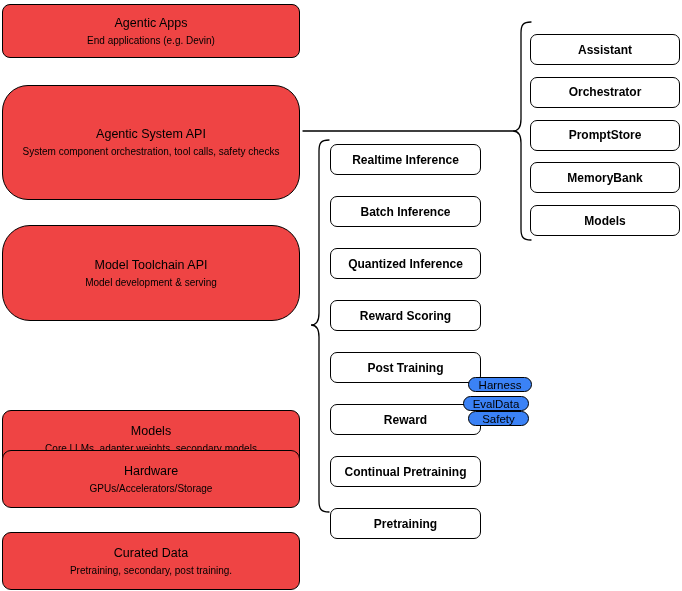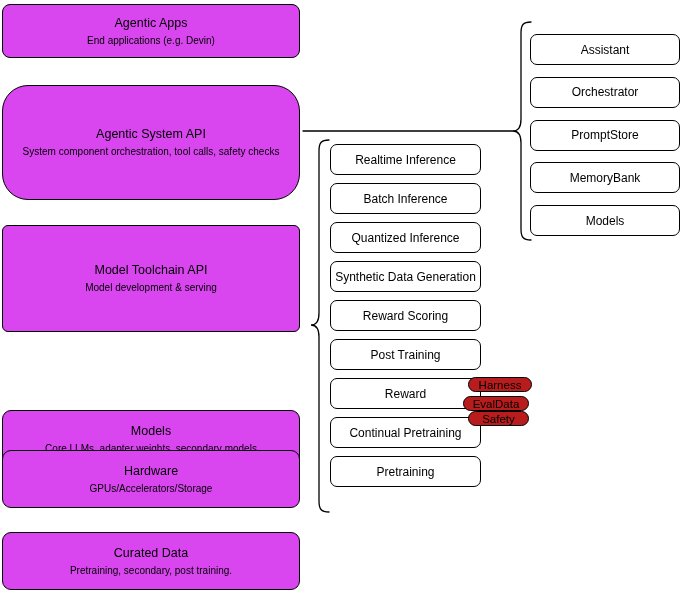--- a/index.html
+++ b/index.html
@@ -29,65 +29,66 @@
     stroke-linecap: round;
   }
 
   
   .left-stack { position: absolute; left: 2px; top: 0; width: 298px; height: 591px; }
   .lbox {
     position: absolute;
     left: 0;
     width: 298px;
     box-sizing: border-box;
-    background: #d946ef;
+    background: #ef4444;
     border: 1px solid #000000;
     display: flex;
     flex-direction: column;
     align-items: center;
     justify-content: center;
     text-align: center;
   }
   .left-stack div.lbox:nth-of-type(1) { top: 4px;   height: 54px;  border-radius: 8px; }
   .left-stack div.lbox:nth-of-type(2) { top: 85px;  height: 115px; border-radius: 26px; }
-  .left-stack div.lbox:nth-of-type(3) { top: 225px; height: 107px; border-radius: 6px; }
+  .left-stack div.lbox:nth-of-type(3) { top: 225px; height: 96px; border-radius: 28px; }
   .left-stack div.lbox:nth-of-type(4) { top: 372px; height: 58px;  border-radius: 9px; margin-top: 38px; }
   .left-stack div.lbox:nth-of-type(5) { top: 450px; height: 58px;  border-radius: 9px; }
   .left-stack div.lbox:nth-of-type(6) { top: 532px; height: 58px;  border-radius: 9px; }
   .ltitle { font-size: 12.5px; line-height: 15px; }
   .lsub   { font-size: 10px;   line-height: 12px; margin-top: 4px; }
 
   
   .stack {
     position: absolute;
     display: flex;
     flex-direction: column;
   }
-  .mid-stack   { left: 330px; top: 144px; width: 151px; gap: 8px; }
+  .mid-stack   { left: 330px; top: 144px; width: 151px; gap: 21px; }
   .right-stack { left: 530px; top: 34px;  width: 150px; gap: 11.75px; }
   .sbox {
     box-sizing: border-box;
     height: 31px;
     width: 100%;
     background: #ffffff;
     border: 1px solid #000000;
     border-radius: 7px;
     display: flex;
     align-items: center;
     justify-content: center;
     font-size: 12px;
-    text-align: right;
+    text-align: left;
+    font-weight: bold;
   }
 
   
   .tag {
     position: absolute;
     box-sizing: border-box;
     height: 15px;
-    background: #b91c1c;
+    background: #3b82f6;
     border: 1px solid #000000;
     border-radius: 8px;
     display: flex;
     align-items: center;
     justify-content: center;
     font-size: 11.5px;
     z-index: 3;
   }
   .tags div.tag:nth-of-type(1) { left: 468px; top: 377px; width: 64px; }
   .tags div.tag:nth-of-type(2) { left: 463px; top: 396px; width: 66px; }
@@ -144,23 +145,20 @@
       </div>
 
       <div class="sbox">
         <span>Batch Inference</span>
       </div>
 
       <div class="sbox">
         <span>Quantized Inference</span>
       </div>
 
-      <div class="sbox">
-        <span>Synthetic Data Generation</span>
-      </div>
 
       <div class="sbox">
         <span>Reward Scoring</span>
       </div>
 
       <div class="sbox">
         <span>Post Training</span>
       </div>
 
       <div class="sbox">

